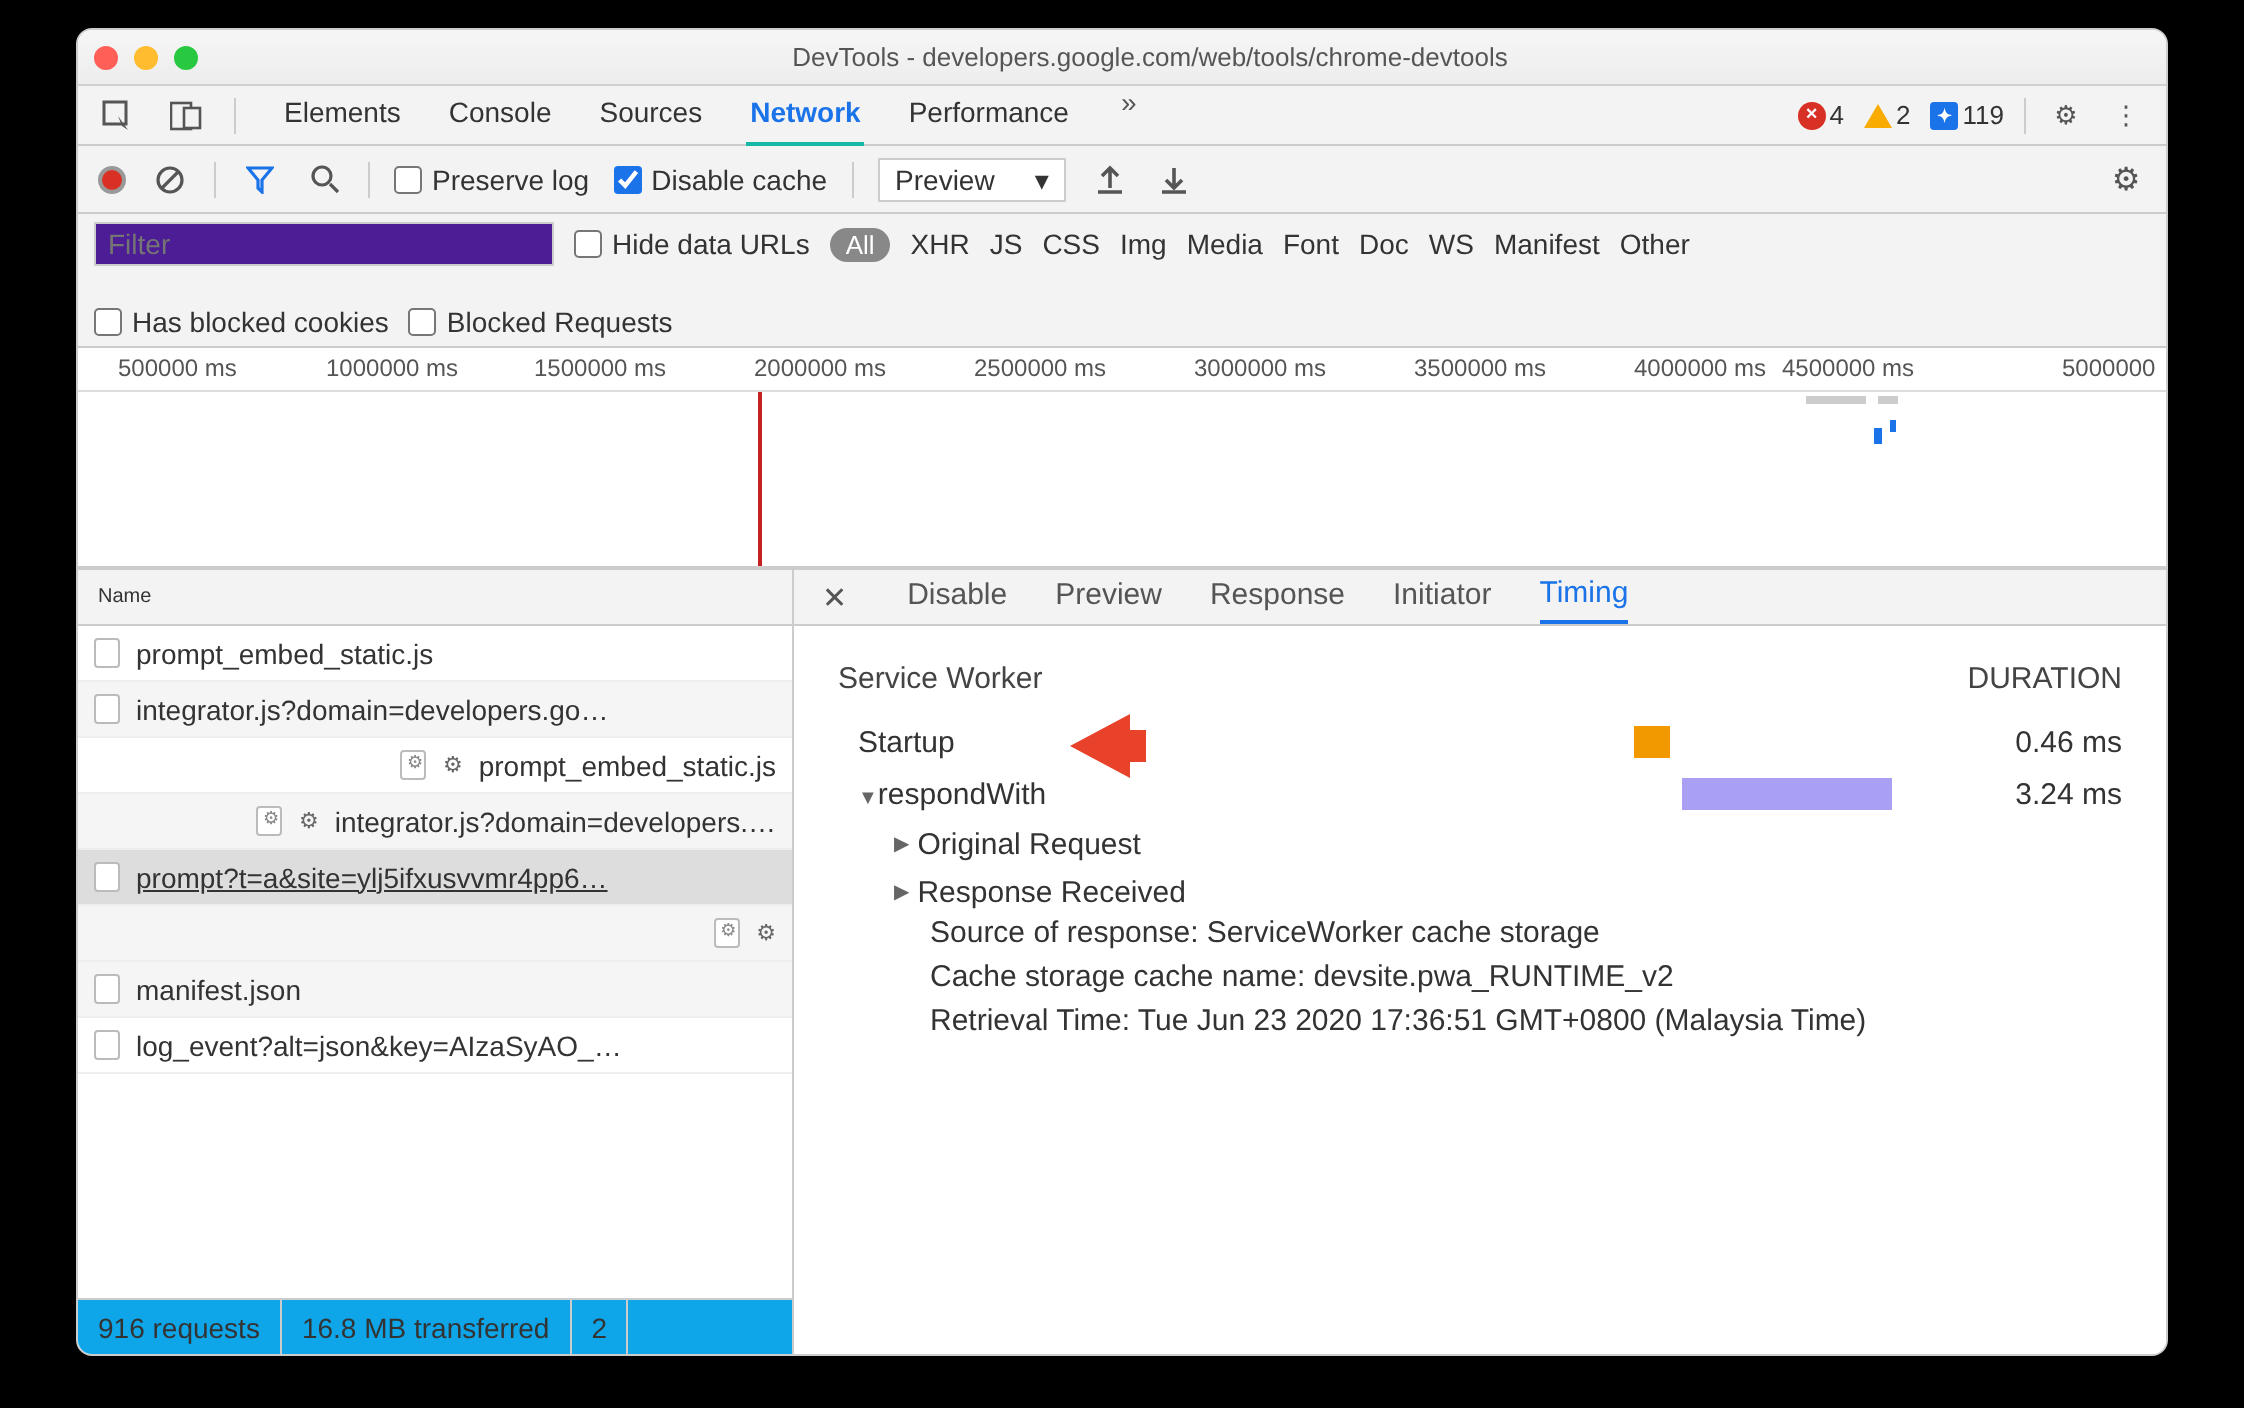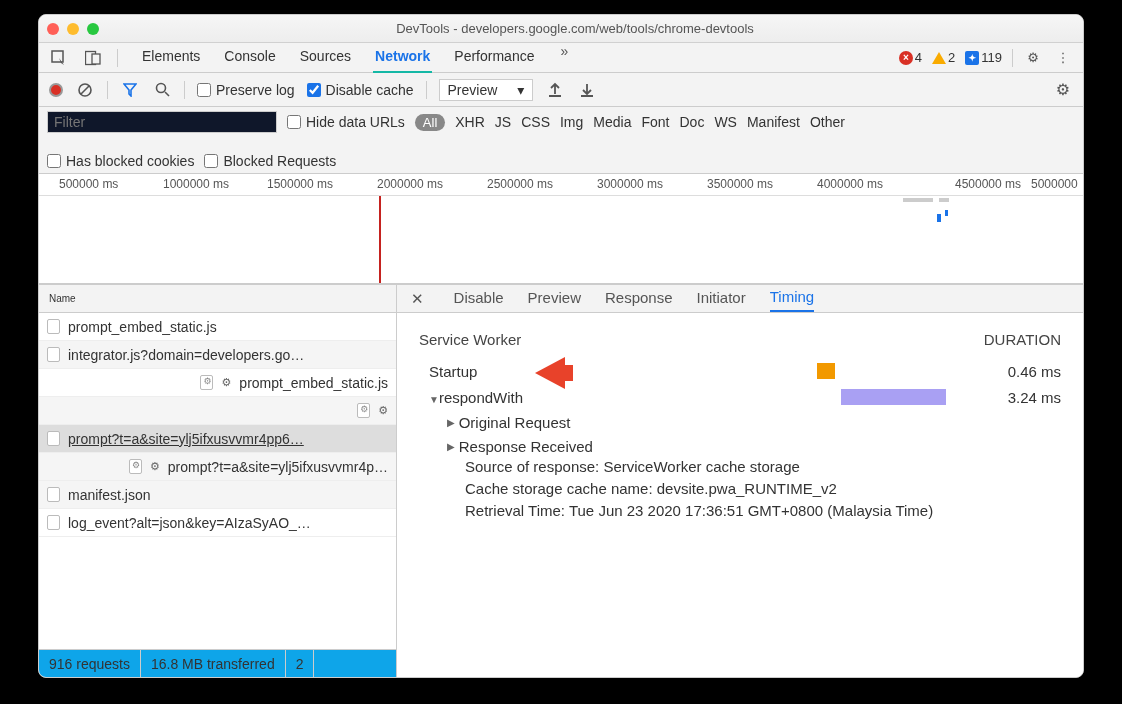--- a/index.html
+++ b/index.html
@@ -24,21 +24,21 @@
   .toolbar2 { height:34px; border-bottom:1px solid #ccc; display:flex; align-items:center; padding:0 10px; gap:12px; background:#f3f3f3; font-size:14px;}
   .rec-dot { width:14px; height:14px; border-radius:50%; background:#d93025; border:2px solid #999;}
   .funnel { color:#1a73e8;}
   .sep { width:1px; height:18px; background:#ccc; }
   .cb { display:flex; align-items:center; gap:5px; }
   input[type=checkbox]{ width:14px; height:14px; }
   input[type=checkbox].checked { accent-color:#1a73e8; }
   .select-online { display:flex; align-items:center; gap:20px; border:1px solid #ccc; padding:2px 8px; background:#fff;}
   .gear { margin-left:auto; font-size:16px; color:#555;}
   .filterrow { border-bottom:1px solid #ccc; background:#f3f3f3; padding:4px 8px; display:flex; flex-wrap:wrap; align-items:center; gap:10px; font-size:14px;}
-  .filterinput { width:230px; height:22px; border:1px solid #ccc; background:#0f172a; padding:0 6px; font-size:14px; color:#888;}
+  .filterinput { width:230px; height:22px; border:1px solid #ccc; background:#4c1d95; padding:0 6px; font-size:14px; color:#888;}
   .pill { background:#888; color:#fff; border-radius:9px; padding:1px 8px; font-size:13px;}
   .ftype { color:#333; cursor:pointer; }
   .timeline { height:110px; border-bottom:1px solid #ccc; background:#fff; position:relative; overflow:hidden;}
   .timeline .ruler { height:22px; border-bottom:1px solid #ddd; position:relative; font-size:12px; color:#555;}
   .tick { position:absolute; top:3px; }
   .cursor-line { position:absolute; top:22px; bottom:0; width:2px; background:#c5221f; }
   .splitpane { flex:1; display:flex; overflow:hidden; border-top:1px solid #ccc;}
   .leftpane { width:358px; border-right:1px solid #ccc; display:flex; flex-direction:column; background:#fff;}
   .colhead { height:28px; display:flex; align-items:center; padding:0 10px; border-bottom:1px solid #ccc; font-size:10px; background:#f3f3f3;}
   .reqlist { flex:1; overflow:auto; font-size:14px;}
@@ -201,21 +201,21 @@
   <div class="timeline">
     <div class="ruler">
       <span class="tick" style="left:20px">500000 ms</span>
       <span class="tick" style="left:124px">1000000 ms</span>
       <span class="tick" style="left:228px">1500000 ms</span>
       <span class="tick" style="left:338px">2000000 ms</span>
       <span class="tick" style="left:448px">2500000 ms</span>
       <span class="tick" style="left:558px">3000000 ms</span>
       <span class="tick" style="left:668px">3500000 ms</span>
       <span class="tick" style="left:778px">4000000 ms</span>
-      <span class="tick" style="left:916px">4500000 ms</span>
+      <span class="tick" style="left:852px">4500000 ms</span>
       <span class="tick" style="left:992px">5000000</span>
     </div>
     <div class="cursor-line" style="left:340px"></div>
     <div style="position:absolute;left:864px;top:24px;width:30px;height:4px;background:#ccc"></div>
     <div style="position:absolute;left:900px;top:24px;width:10px;height:4px;background:#ccc"></div>
     <div style="position:absolute;left:898px;top:40px;width:4px;height:8px;background:#1a73e8"></div>
     <div style="position:absolute;left:906px;top:36px;width:3px;height:6px;background:#1a73e8"></div>
   </div>
 
   <div class="splitpane">
@@ -231,29 +231,29 @@
             <span style="overflow: hidden; text-overflow: ellipsis; text-align: right;">integrator.js?domain=developers.go…</span>
           </div>
           <div class="reqrow">
             <div class="file-ic gear"></div>
             <span style="font-size: 11px; color: rgb(102, 102, 102);">⚙</span>
             <span style="overflow: hidden; text-overflow: ellipsis;">prompt_embed_static.js</span>
           </div>
           <div class="reqrow alt">
             <div class="file-ic gear"></div>
             <span style="font-size: 11px; color: rgb(102, 102, 102);">⚙</span>
+            <span style="overflow: hidden; text-overflow: ellipsis;">integrator.js?domain=developers.…</span>
           </div>
           <div class="reqrow sel">
             <div class="file-ic"></div>
             <span style="overflow: hidden; text-overflow: ellipsis; text-decoration: underline;">prompt?t=a&amp;site=ylj5ifxusvvmr4pp6…</span>
           </div>
           <div class="reqrow alt">
             <div class="file-ic gear"></div>
             <span style="font-size: 11px; color: rgb(102, 102, 102);">⚙</span>
-            <span style="overflow: hidden; text-overflow: ellipsis;">prompt?t=a&amp;site=ylj5ifxusvvmr4p…</span>
           </div>
           <div class="reqrow alt">
             <div class="file-ic"></div>
             <span style="overflow: hidden; text-overflow: ellipsis;">manifest.json</span>
           </div>
           <div class="reqrow">
             <div class="file-ic"></div>
             <span style="overflow: hidden; text-overflow: ellipsis;">log_event?alt=json&amp;key=AIzaSyAO_…</span>
           </div>
         </div>

